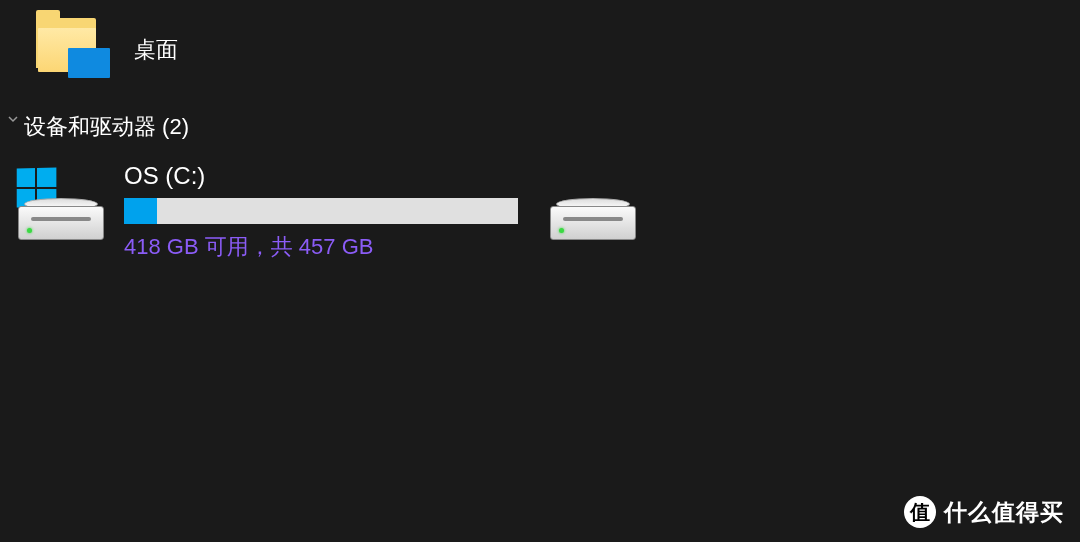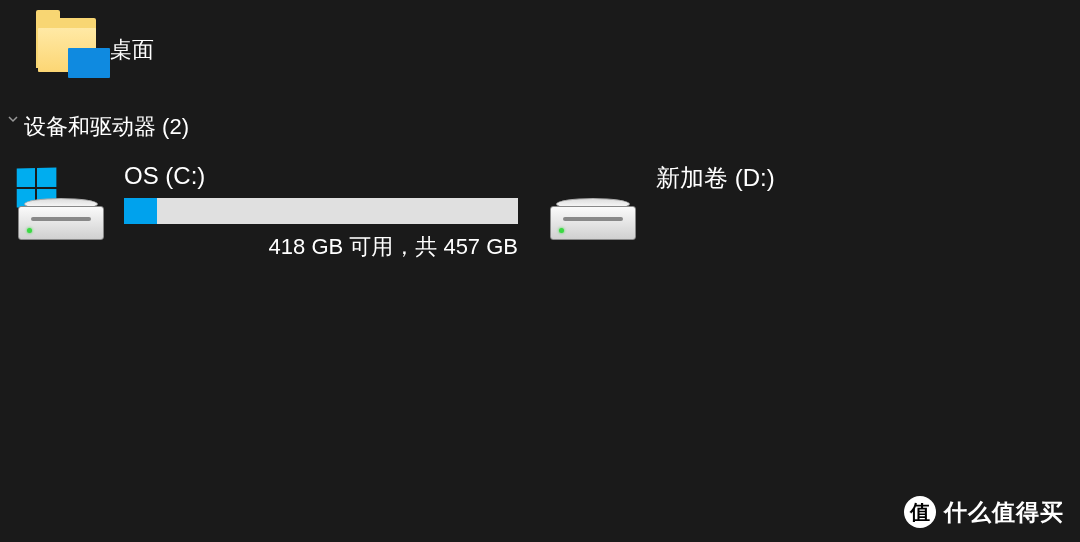--- a/index.html
+++ b/index.html
@@ -15,21 +15,21 @@
       color: #ffffff;
       overflow: hidden;
       position: relative;
     }
     .folders-area {
       padding: 18px 0 0 36px;
     }
     .folder-item {
       display: inline-flex;
       align-items: center;
-      gap: 4px;
+      gap: 28px;
       cursor: pointer;
     }
     .folder-icon {
       width: 70px;
       height: 64px;
       position: relative;
     }
     .folder-back {
       position: absolute;
       top: 0;
@@ -178,22 +178,21 @@
     }
     .usage-fill {
       position: absolute;
       top: 0;
       left: 0;
       height: 100%;
       background: #00a2ed;
     }
     .usage-text {
       font-size: 22px;
-      color: #ffffff;
-      text-align: right;
+      color: #8b5cf6;
     }
     .watermark {
       position: absolute;
       right: 16px;
       bottom: 14px;
       display: flex;
       align-items: center;
       gap: 8px;
     }
     .watermark-badge {
@@ -263,22 +262,19 @@
   </div>
 
   <div class="drive-item">
     <div class="drive-icon">
       <div class="drive-top"></div>
       <div class="drive-body">
         <div class="drive-slot"></div>
         <div class="drive-led"></div>
       </div>
     </div>
-    <div class="drive-info">
-      <span class="drive-name">新加卷 (D:)</span>
-    </div>
   </div>
 </div>
 
 <div class="watermark">
   <div class="watermark-badge">值</div>
   <span class="watermark-text">什么值得买</span>
 </div>
 
 </body></html>

